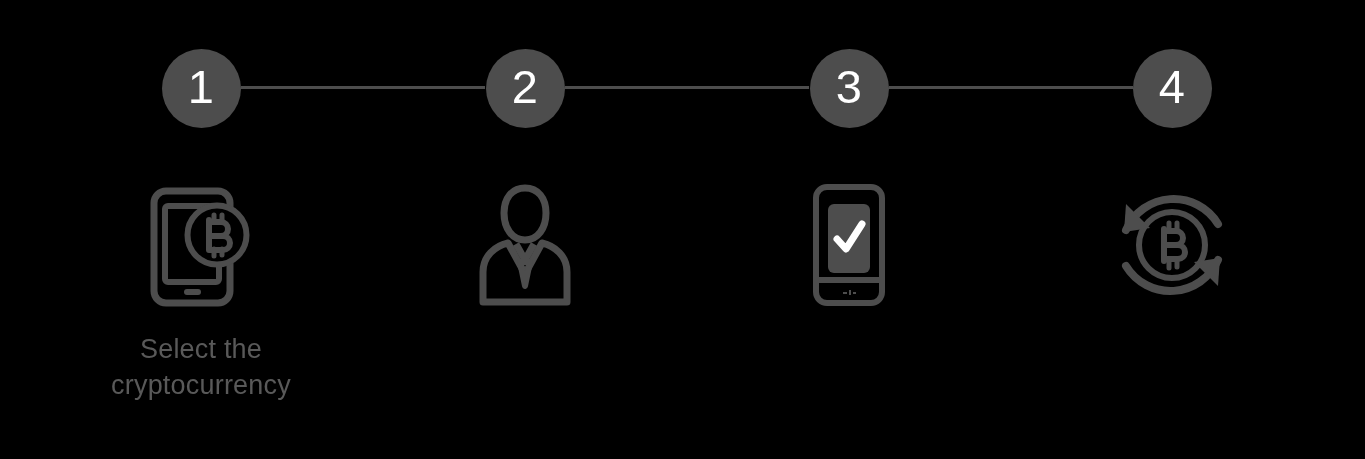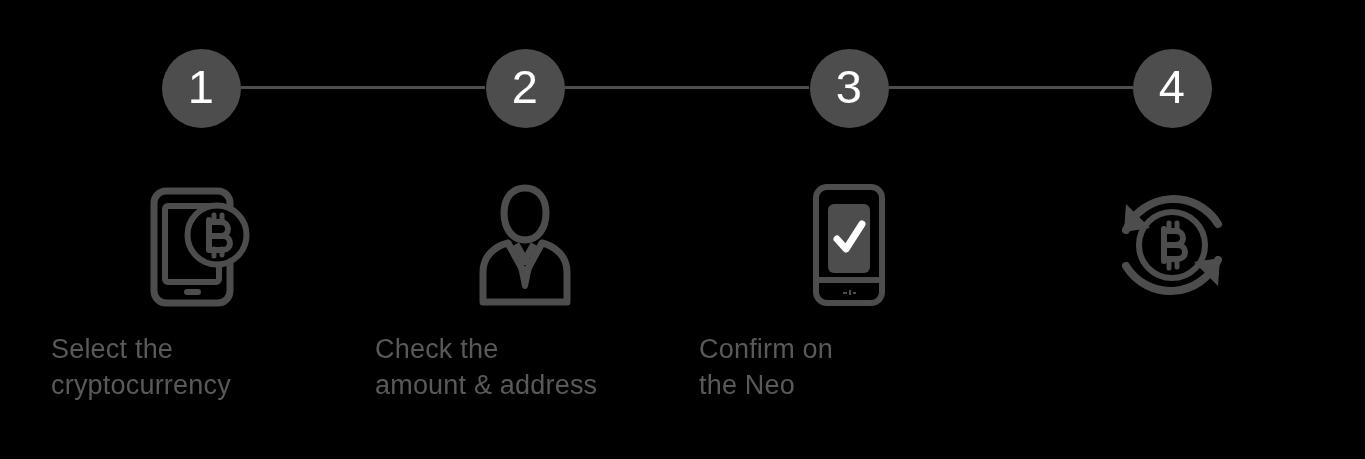--- a/index.html
+++ b/index.html
@@ -82,21 +82,21 @@
     justify-content: center;
   }
   .icon-wrap svg { display: block; }
 
   
   .caption {
     position: absolute;
     top: 331px;
     left: 0;
     width: 300px;
-    text-align: left;
+    text-align: center;
     color: #595959;
     font-size: 27px;
     line-height: 36px;
     letter-spacing: 0.2px;
     white-space: pre-line;
   }
 </style>
 </head>
 <body>
 
@@ -143,22 +143,20 @@
 
           <path d="M50 6 C37 6 29 16 29 31 C29 46 37 58 50 58 C63 58 71 46 71 31 C71 16 63 6 50 6 Z" stroke="#4d4d4d" stroke-width="7" fill="none"></path>
 
           <path d="M8 120 L8 90 C8 74 20 64 33 61 L50 92 L67 61 C80 64 92 74 92 90 L92 120 Z" stroke="#4d4d4d" stroke-width="7" fill="none" stroke-linejoin="round"></path>
 
           <path d="M41 62 L50 78 L59 62" stroke="#4d4d4d" stroke-width="7" fill="none" stroke-linejoin="round"></path>
           <path d="M45 80 L50 104 L55 80 Z" stroke="#4d4d4d" stroke-width="6" fill="none" stroke-linejoin="round"></path>
         </svg>
       </span>
     </div>
-    <div class="caption">Check the
-amount &amp; address</div>
   </div>
 
   <div class="step step-3">
     <div class="circle-wrap">
       <div class="circle">3</div>
     </div>
     <div class="icon-wrap">
       <span>
         <svg width="96" height="126" viewBox="0 0 96 126" fill="none">
 
@@ -167,22 +165,20 @@
           <rect x="27" y="22" width="42" height="69" rx="6" ry="6" fill="#4d4d4d"></rect>
 
           <path d="M18 98 H78" stroke="#4d4d4d" stroke-width="6"></path>
 
           <path d="M42 110 h4 v2 h-4 z M48 108 h2 v5 h-2 z M52 110 h3 v2 h-3 z" fill="#4d4d4d"></path>
 
           <path d="M36 57 L45 67 L61 42" stroke="#ffffff" stroke-width="7" fill="none" stroke-linecap="round" stroke-linejoin="round"></path>
         </svg>
       </span>
     </div>
-    <div class="caption">Confirm on
-the Neo</div>
   </div>
 
   <div class="step step-4">
     <div class="circle-wrap">
       <div class="circle">4</div>
     </div>
     <div class="icon-wrap">
       <span>
         <svg width="120" height="126" viewBox="0 0 120 126" fill="none">
 

